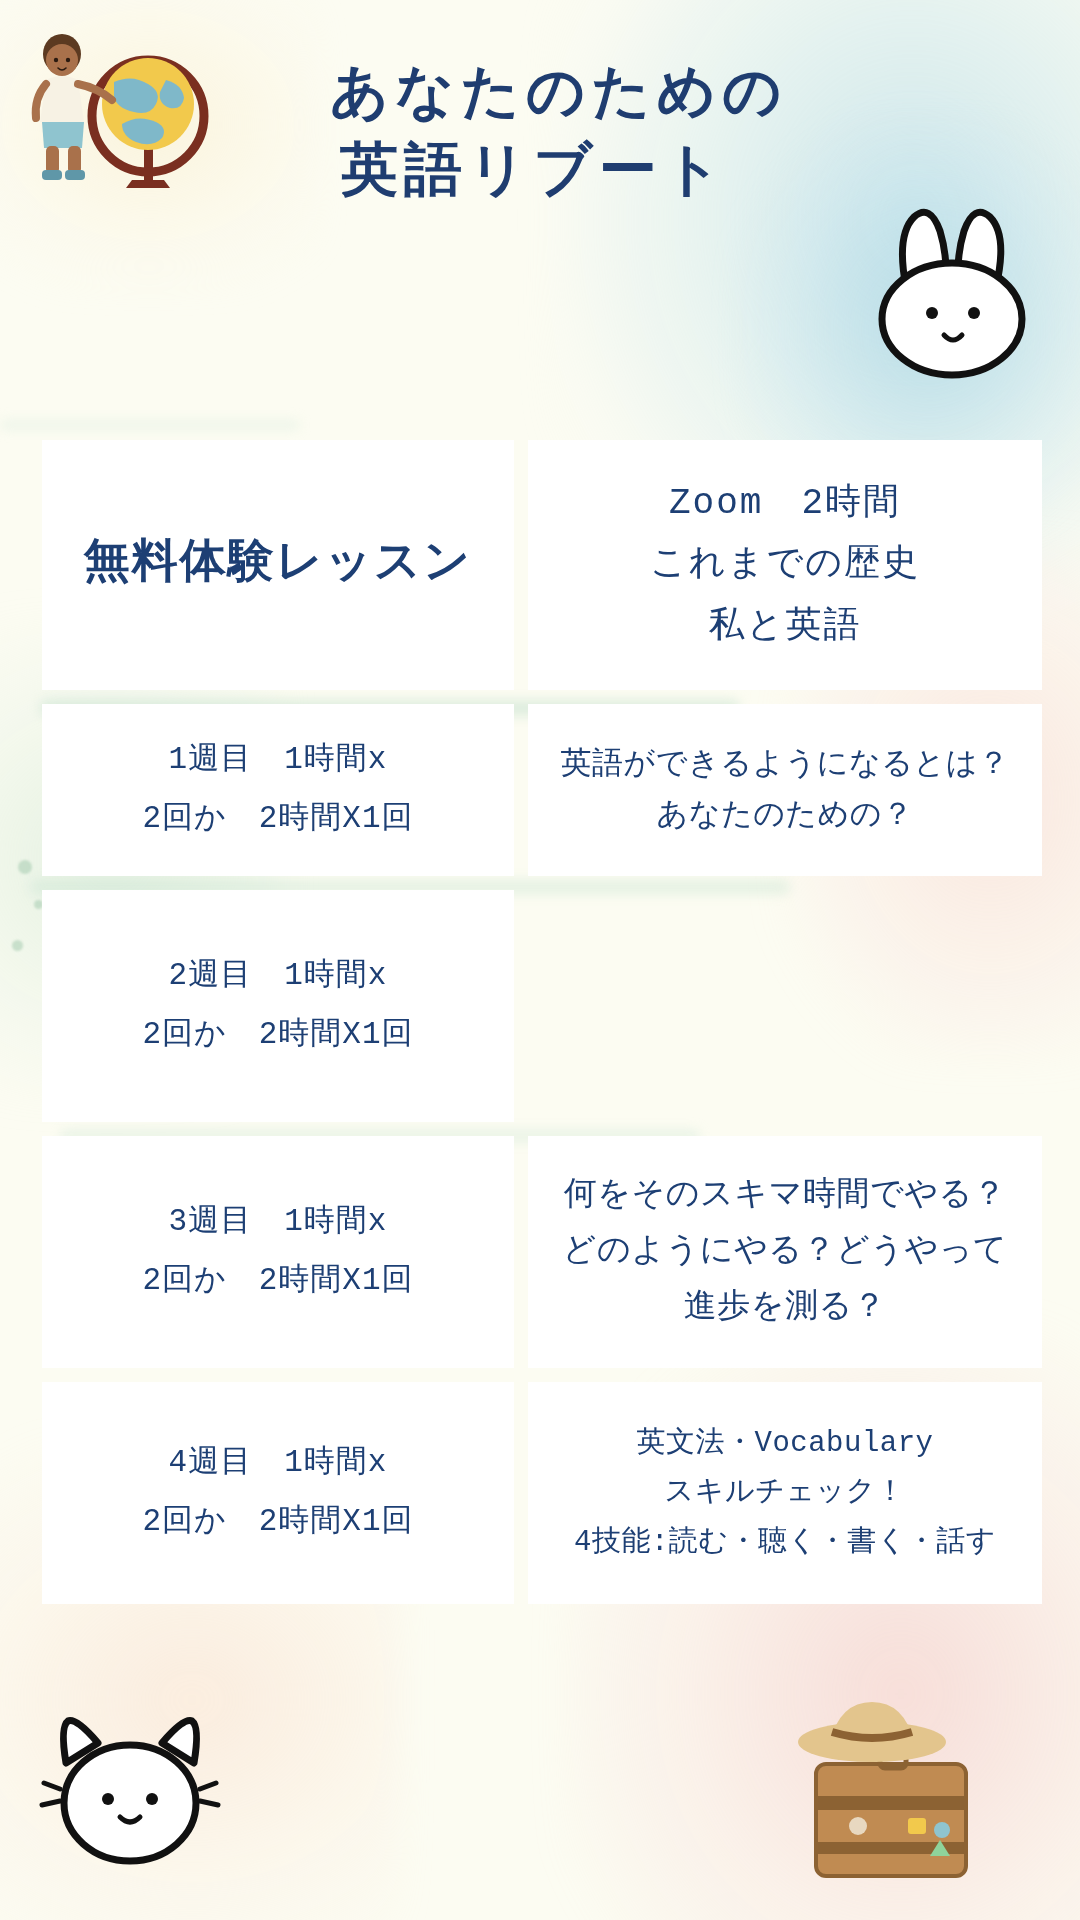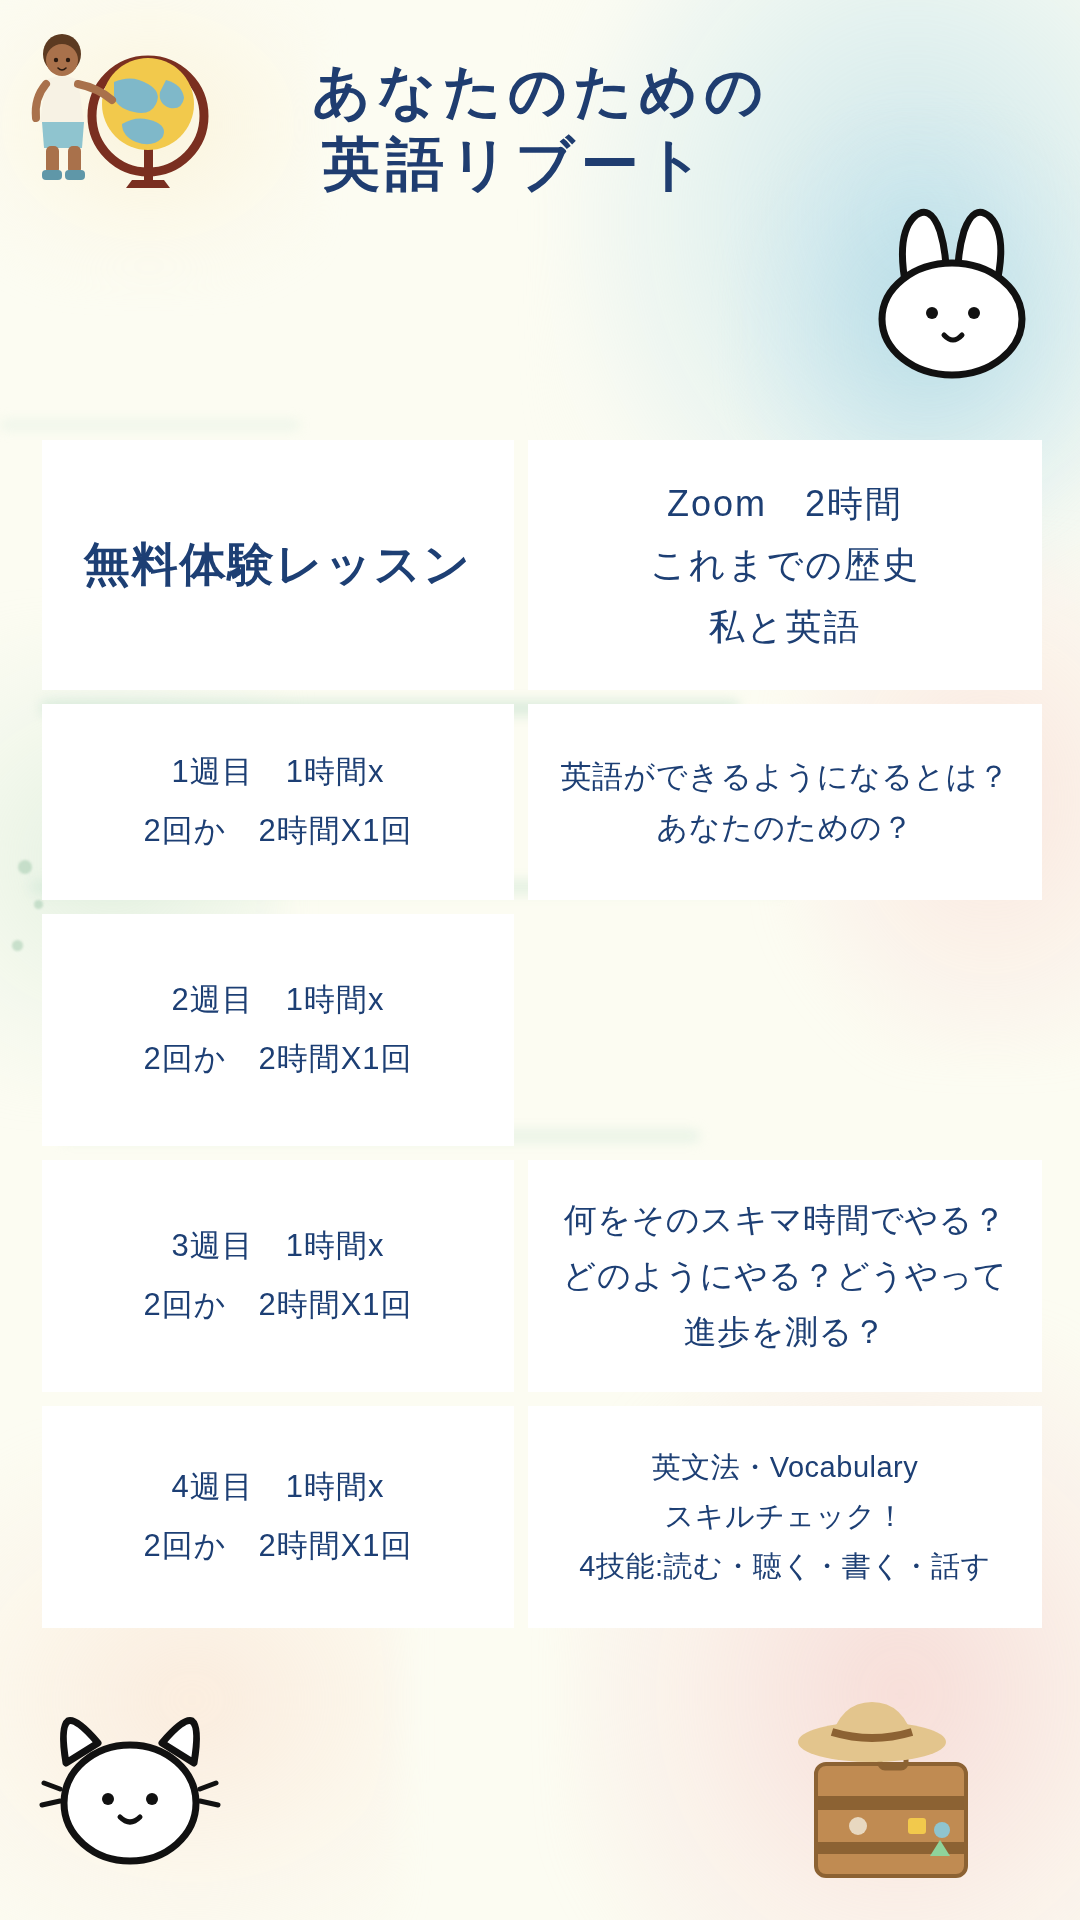--- a/index.html
+++ b/index.html
@@ -88,34 +88,33 @@
 
   
   .header {
     position: absolute;
     top: 0; left: 0;
     width: 1080px;
     height: 420px;
   }
   .title {
     position: absolute;
-    top: 52px; left: 312px;
+    top: 52px; left: 330px;
     width: 620px;
     color: #1f3d70;
     font-family: "DejaVu Sans", sans-serif;
     font-size: 58px;
     font-weight: 700;
     letter-spacing: 6px;
     line-height: 1.35;
     text-align: left;
   }
   .title-line2 {
     display: block;
     padding-left: 10px;
-    font-family: Liberation Mono, monospace;
   }
 
   
   .globe-illo {
     position: absolute;
     top: 20px; left: 18px;
     width: 210px; height: 190px;
   }
   .bunny {
     position: absolute;
@@ -142,37 +141,37 @@
   .row {
     display: flex;
     margin-bottom: 14px;
   }
   .cell {
     background: #ffffff;
     display: flex;
     align-items: center;
     justify-content: center;
     color: #1d3f74;
-    font-family: Liberation Sans, sans-serif;
+    font-family: Liberation Mono, monospace;
     text-align: center;
     box-sizing: border-box;
   }
   .cell-left {
     width: 472px;
     margin-right: 14px;
     padding: 14px 18px;
     align-items: center;
   }
   .cell-right {
     width: 514px;
     padding: 14px 20px;
   }
   .row-head .cell-left { height: 250px; }
   .row-head .cell-right { height: 250px; }
-  .row-1 .cell-left, .row-1 .cell-right { height: 196px; }
+  .row-1 .cell-left, .row-1 .cell-right { height: 172px; }
   .row-2 .cell-left, .row-2 .cell-right { height: 232px; }
   .row-3 .cell-left, .row-3 .cell-right { height: 232px; }
   .row-4 .cell-left, .row-4 .cell-right { height: 222px; }
 
   .head-label {
     font-size: 46px;
     font-weight: 700;
     letter-spacing: 2px;
     line-height: 1.3;
   }

